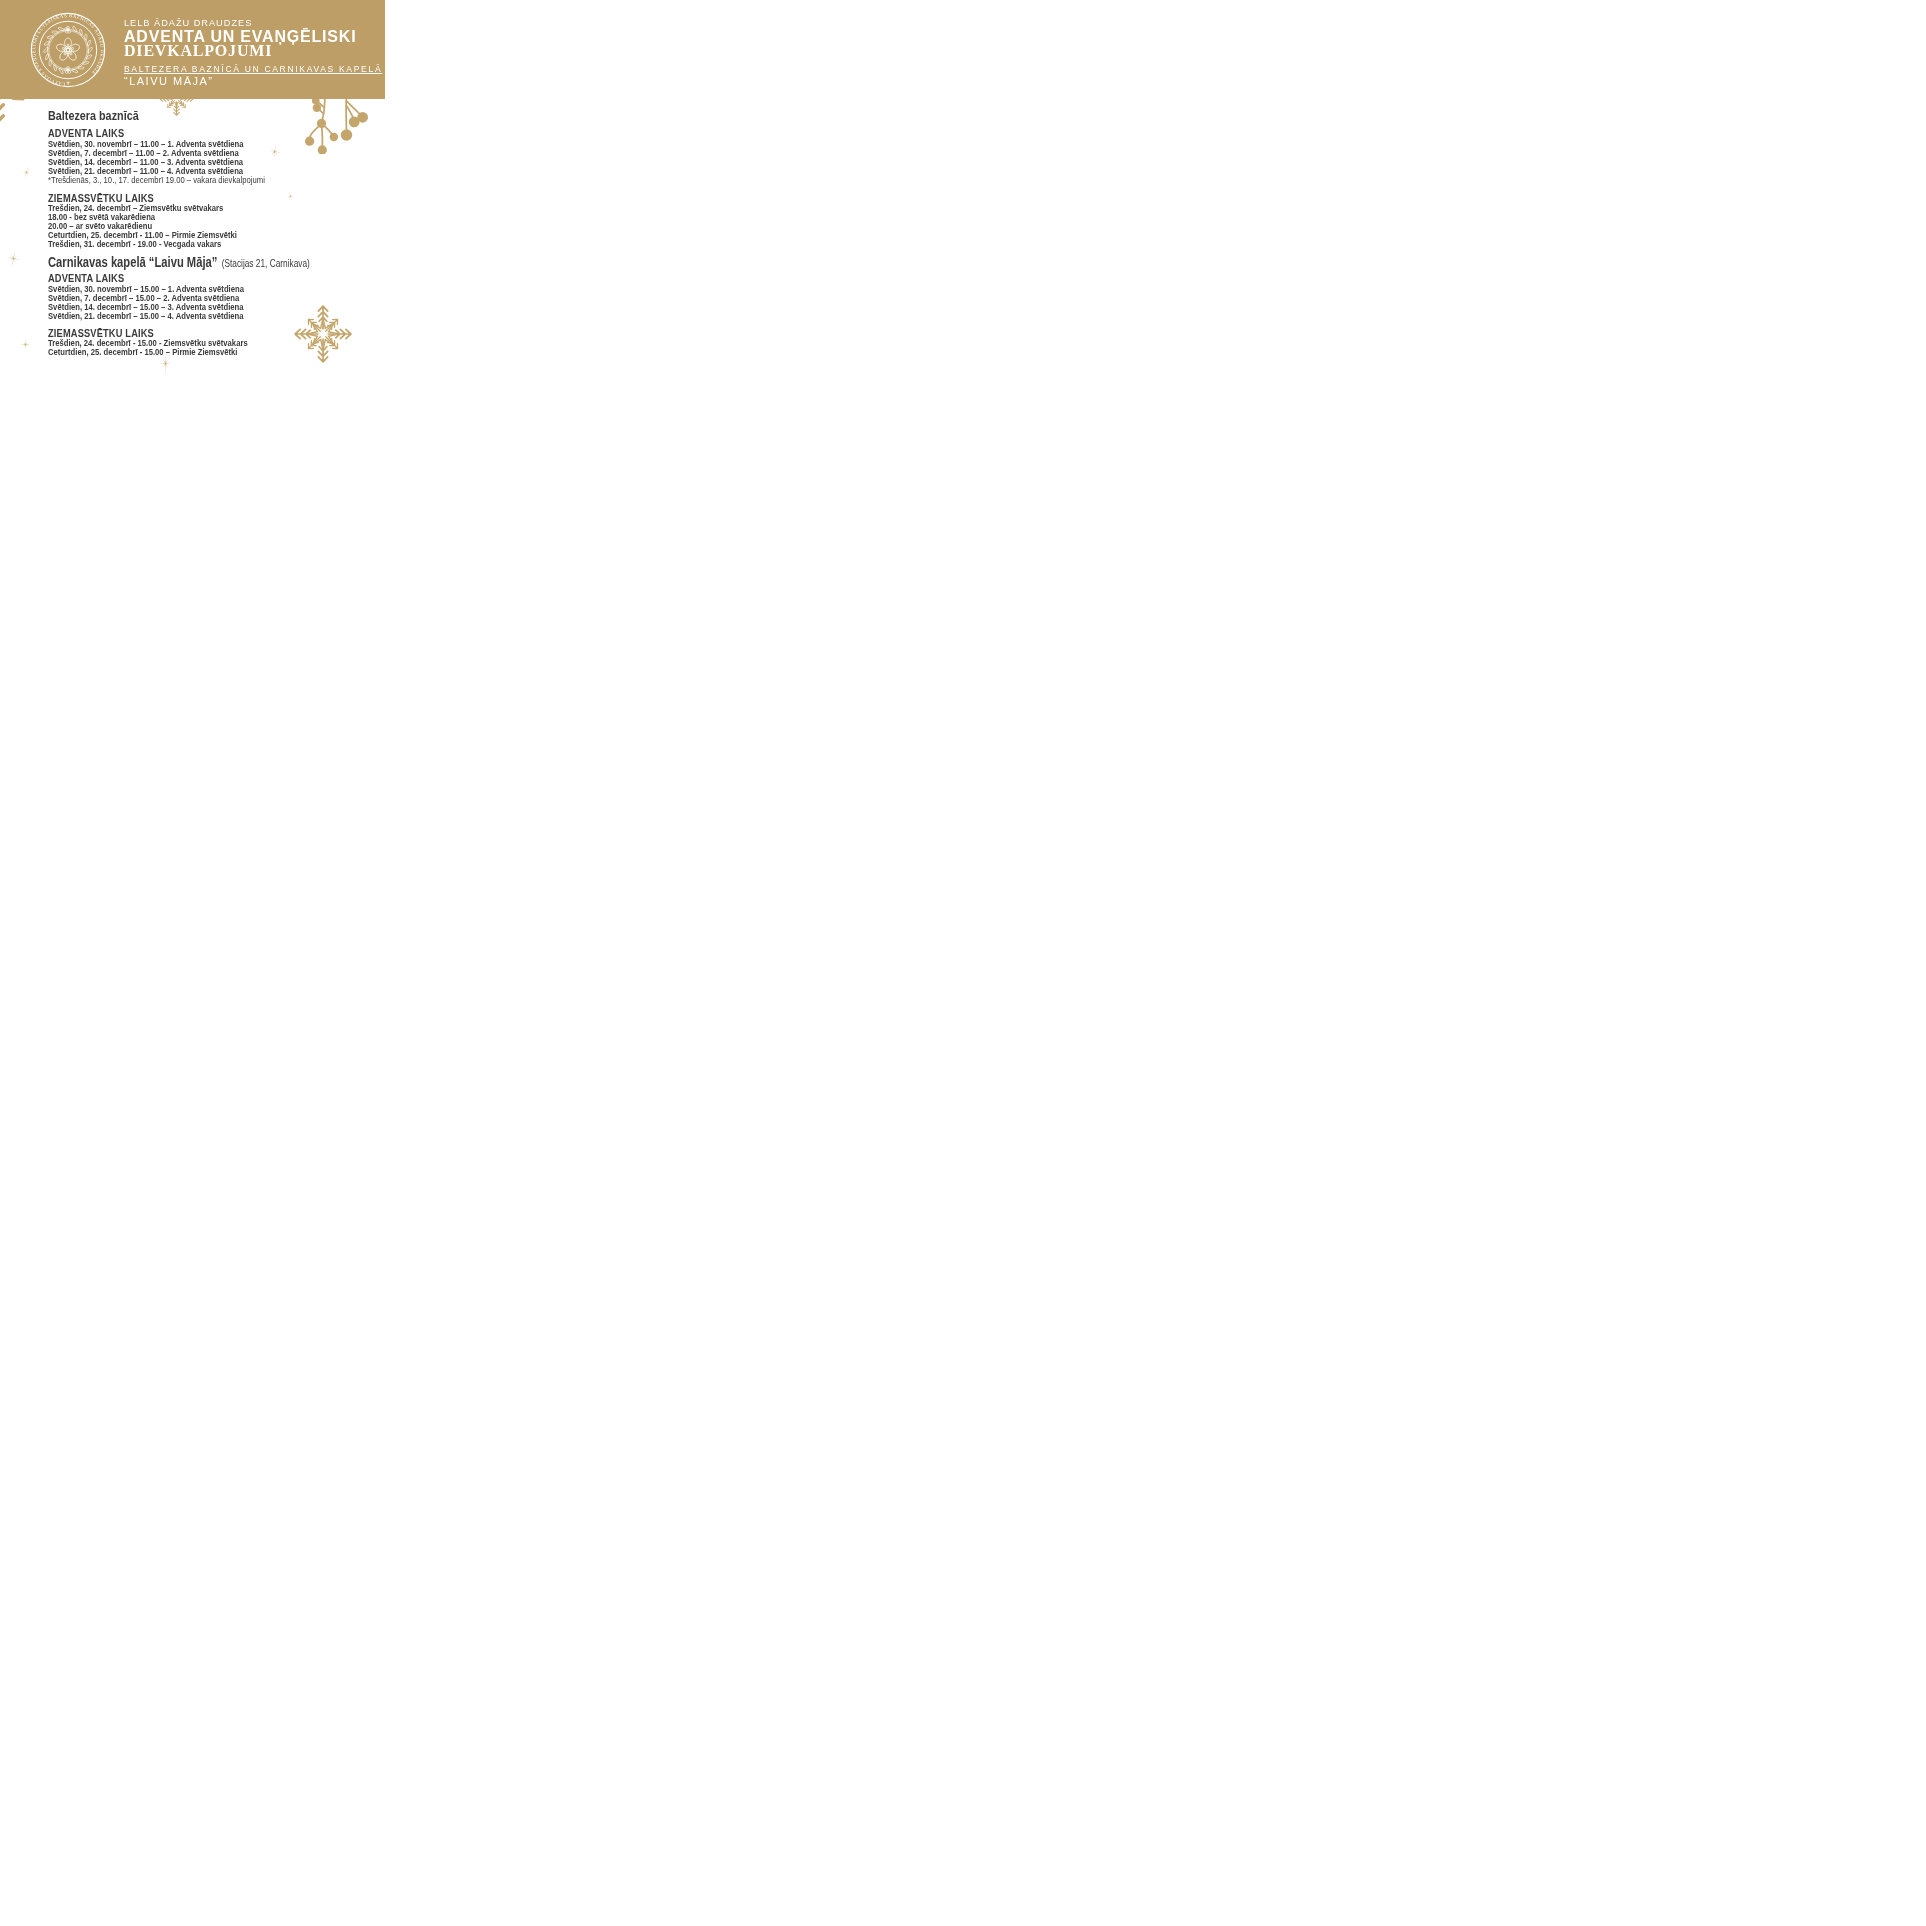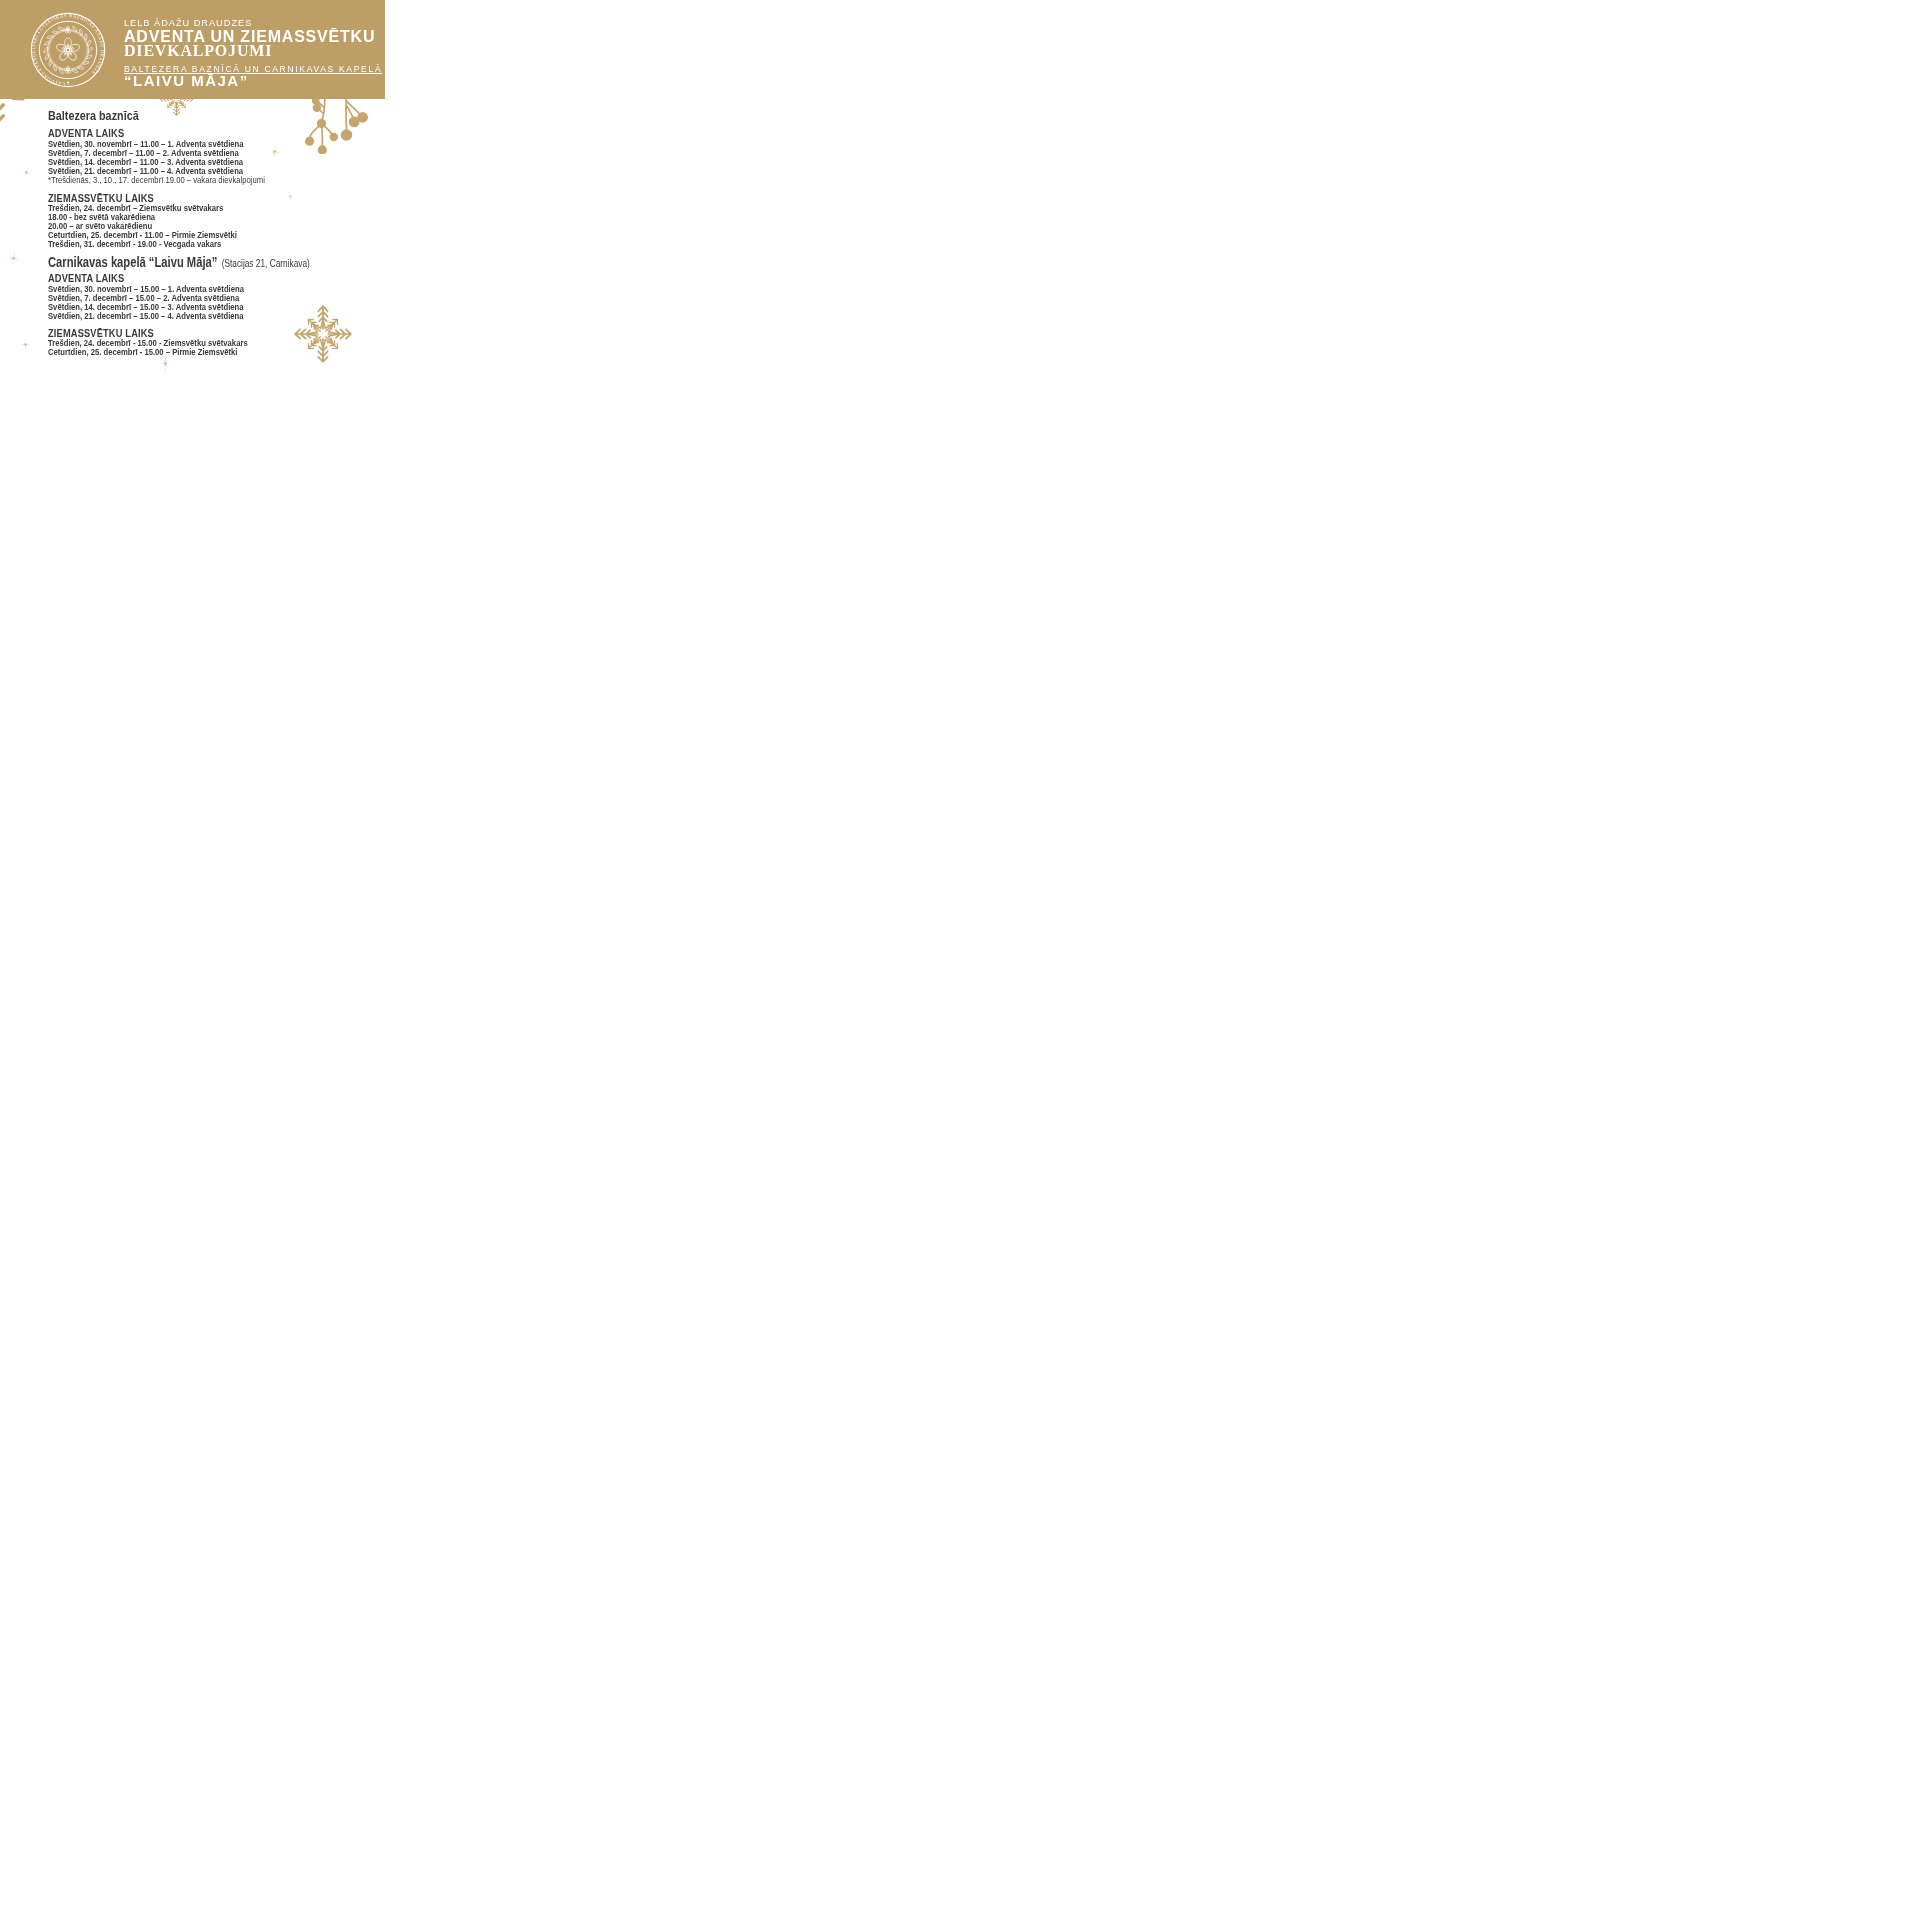--- a/index.html
+++ b/index.html
@@ -8,21 +8,21 @@
     background:#ffffff;font-family:"Liberation Sans",sans-serif;
   }
   
   .band{position:absolute;left:0;top:0;width:385px;height:99px;background:#bd9e66;z-index:2;}
   .logo{position:absolute;left:30px;top:12.3px;width:76px;height:76px;}
   .header-text{position:absolute;left:124px;top:17.7px;color:#ffffff;white-space:nowrap;}
   .eyebrow{font-size:9.2px;font-weight:400;letter-spacing:1px;line-height:10.8px;}
   .title{font-size:16px;font-weight:700;letter-spacing:0.8px;line-height:14.3px;margin-top:1.5px;}
   .title + .title{margin-top:0;font-family:Liberation Serif, serif;}
   .subtitle{font-size:8.5px;font-weight:400;letter-spacing:1.7px;line-height:10px;margin-top:5.8px;text-decoration:underline;}
-  .subtitle2{font-size:15px;font-weight:700;letter-spacing:1.5px;line-height:10.4px;margin-top:1.2px;}
+  .subtitle2{font-size:11px;font-weight:400;letter-spacing:1.5px;line-height:10.4px;margin-top:1.2px;}
   
   .decor{position:absolute;z-index:1;color:#c4a66c;}
   
   .content{position:absolute;inset:0;z-index:3;color:#3a3a3b;}
   .content > div{position:absolute;left:48px;transform:scaleX(.8);transform-origin:left top;white-space:nowrap;}
   .sec-title{font-size:13.5px;font-weight:700;line-height:1.05;}
   #sec2-title{font-size:14px;}
   .sec-suffix{font-size:10.4px;font-weight:400;margin-left:5.4px;}
   .block-head{font-size:11.6px;font-weight:700;letter-spacing:0.2px;line-height:1.05;}
   .lines .line{font-size:9.6px;font-weight:700;line-height:9px;}
@@ -185,21 +185,21 @@
       </g>
       <path id="ringPath" fill="none" d="M -7.5,86.2 A 86.5 86.5 0 1 1 7.5,86.2"></path>
       <text fill="#ffffff" font-family="Liberation Serif, serif" font-size="12" letter-spacing="1.6">
         <textPath href="#ringPath">LATVIJAS EVAŅĢĒLISKI LUTERISKĀS BAZNĪCAS ĀDAŽU DRAUDZE</textPath>
       </text>
       <text x="0" y="93" fill="#ffffff" font-size="13" text-anchor="middle">✝</text>
     </svg>
 
     <div class="header-text">
       <div class="eyebrow">LELB ĀDAŽU DRAUDZES</div>
-      <div class="title">ADVENTA UN ZIEMASSVĒTKU</div>
+      <div class="title">ADVENTA UN EVAŅĢĒLISKI</div>
       <div class="title">DIEVKALPOJUMI</div>
       <div class="subtitle">BALTEZERA BAZNĪCĀ UN CARNIKAVAS KAPELĀ</div>
       <div class="subtitle2">“LAIVU MĀJA”</div>
     </div>
   </header>
 
   <main class="content">
 
     <div id="sec1-title" class="sec-title">Baltezera baznīcā</div>
 

